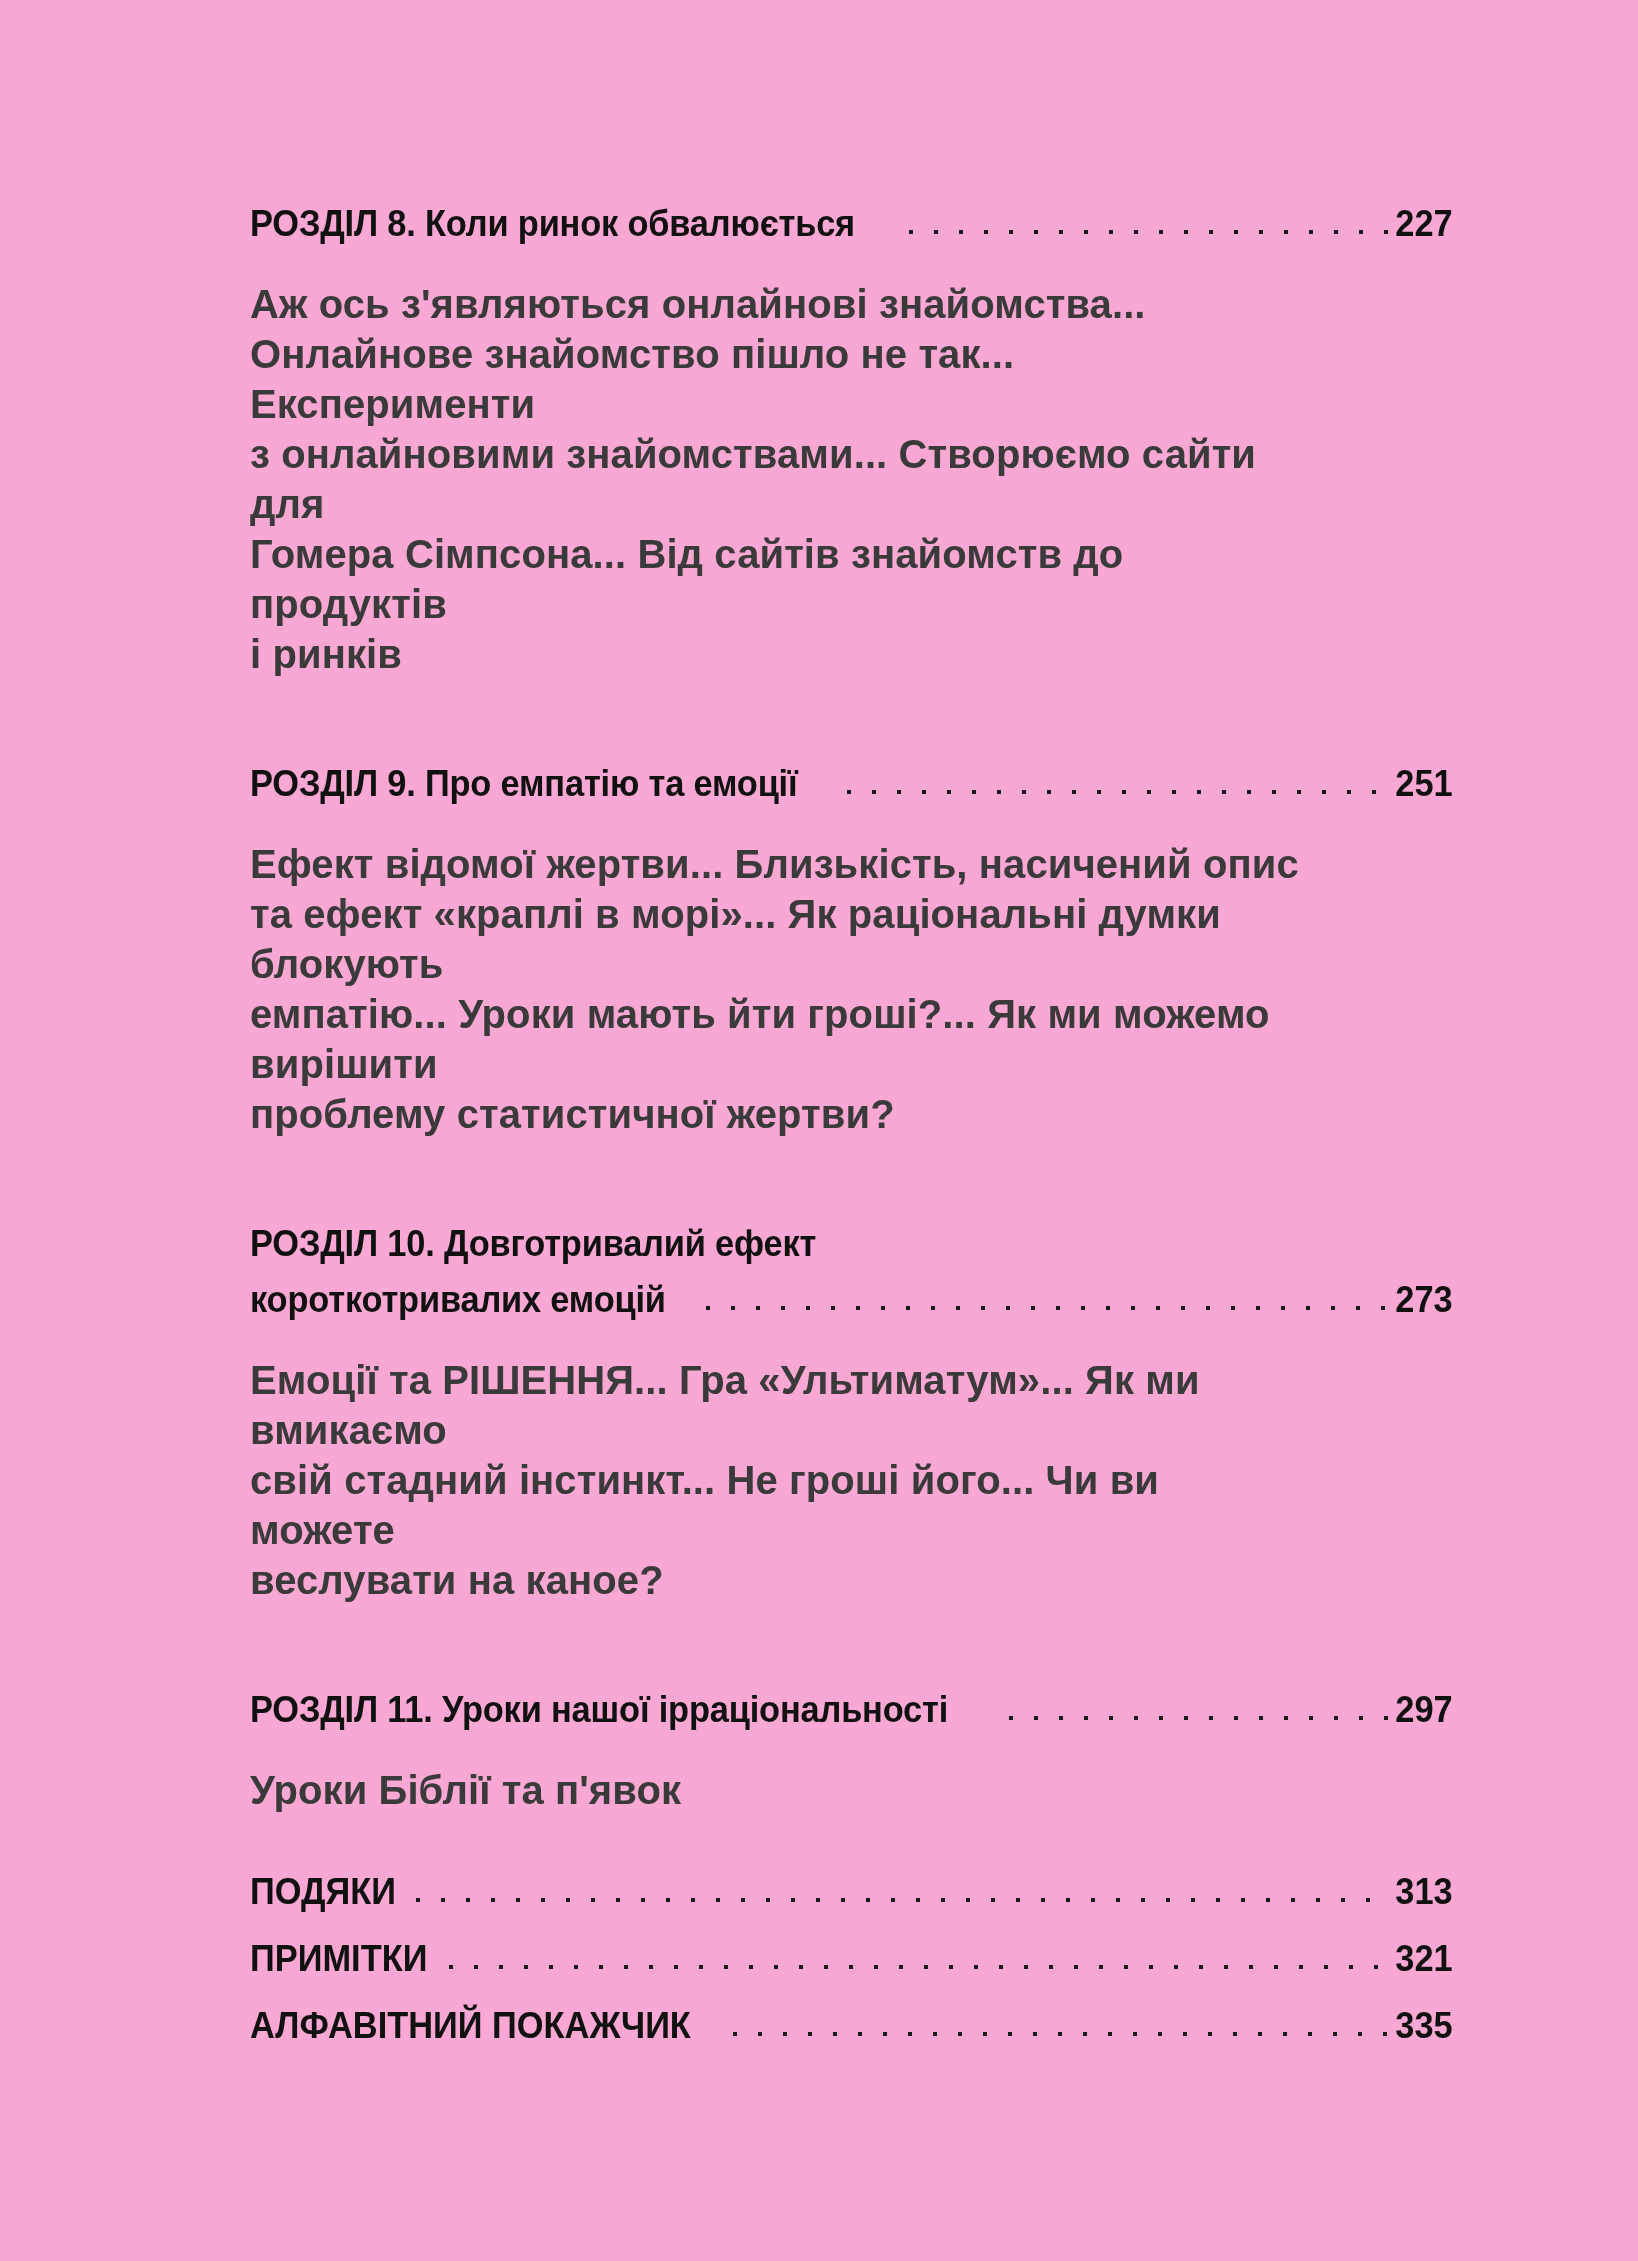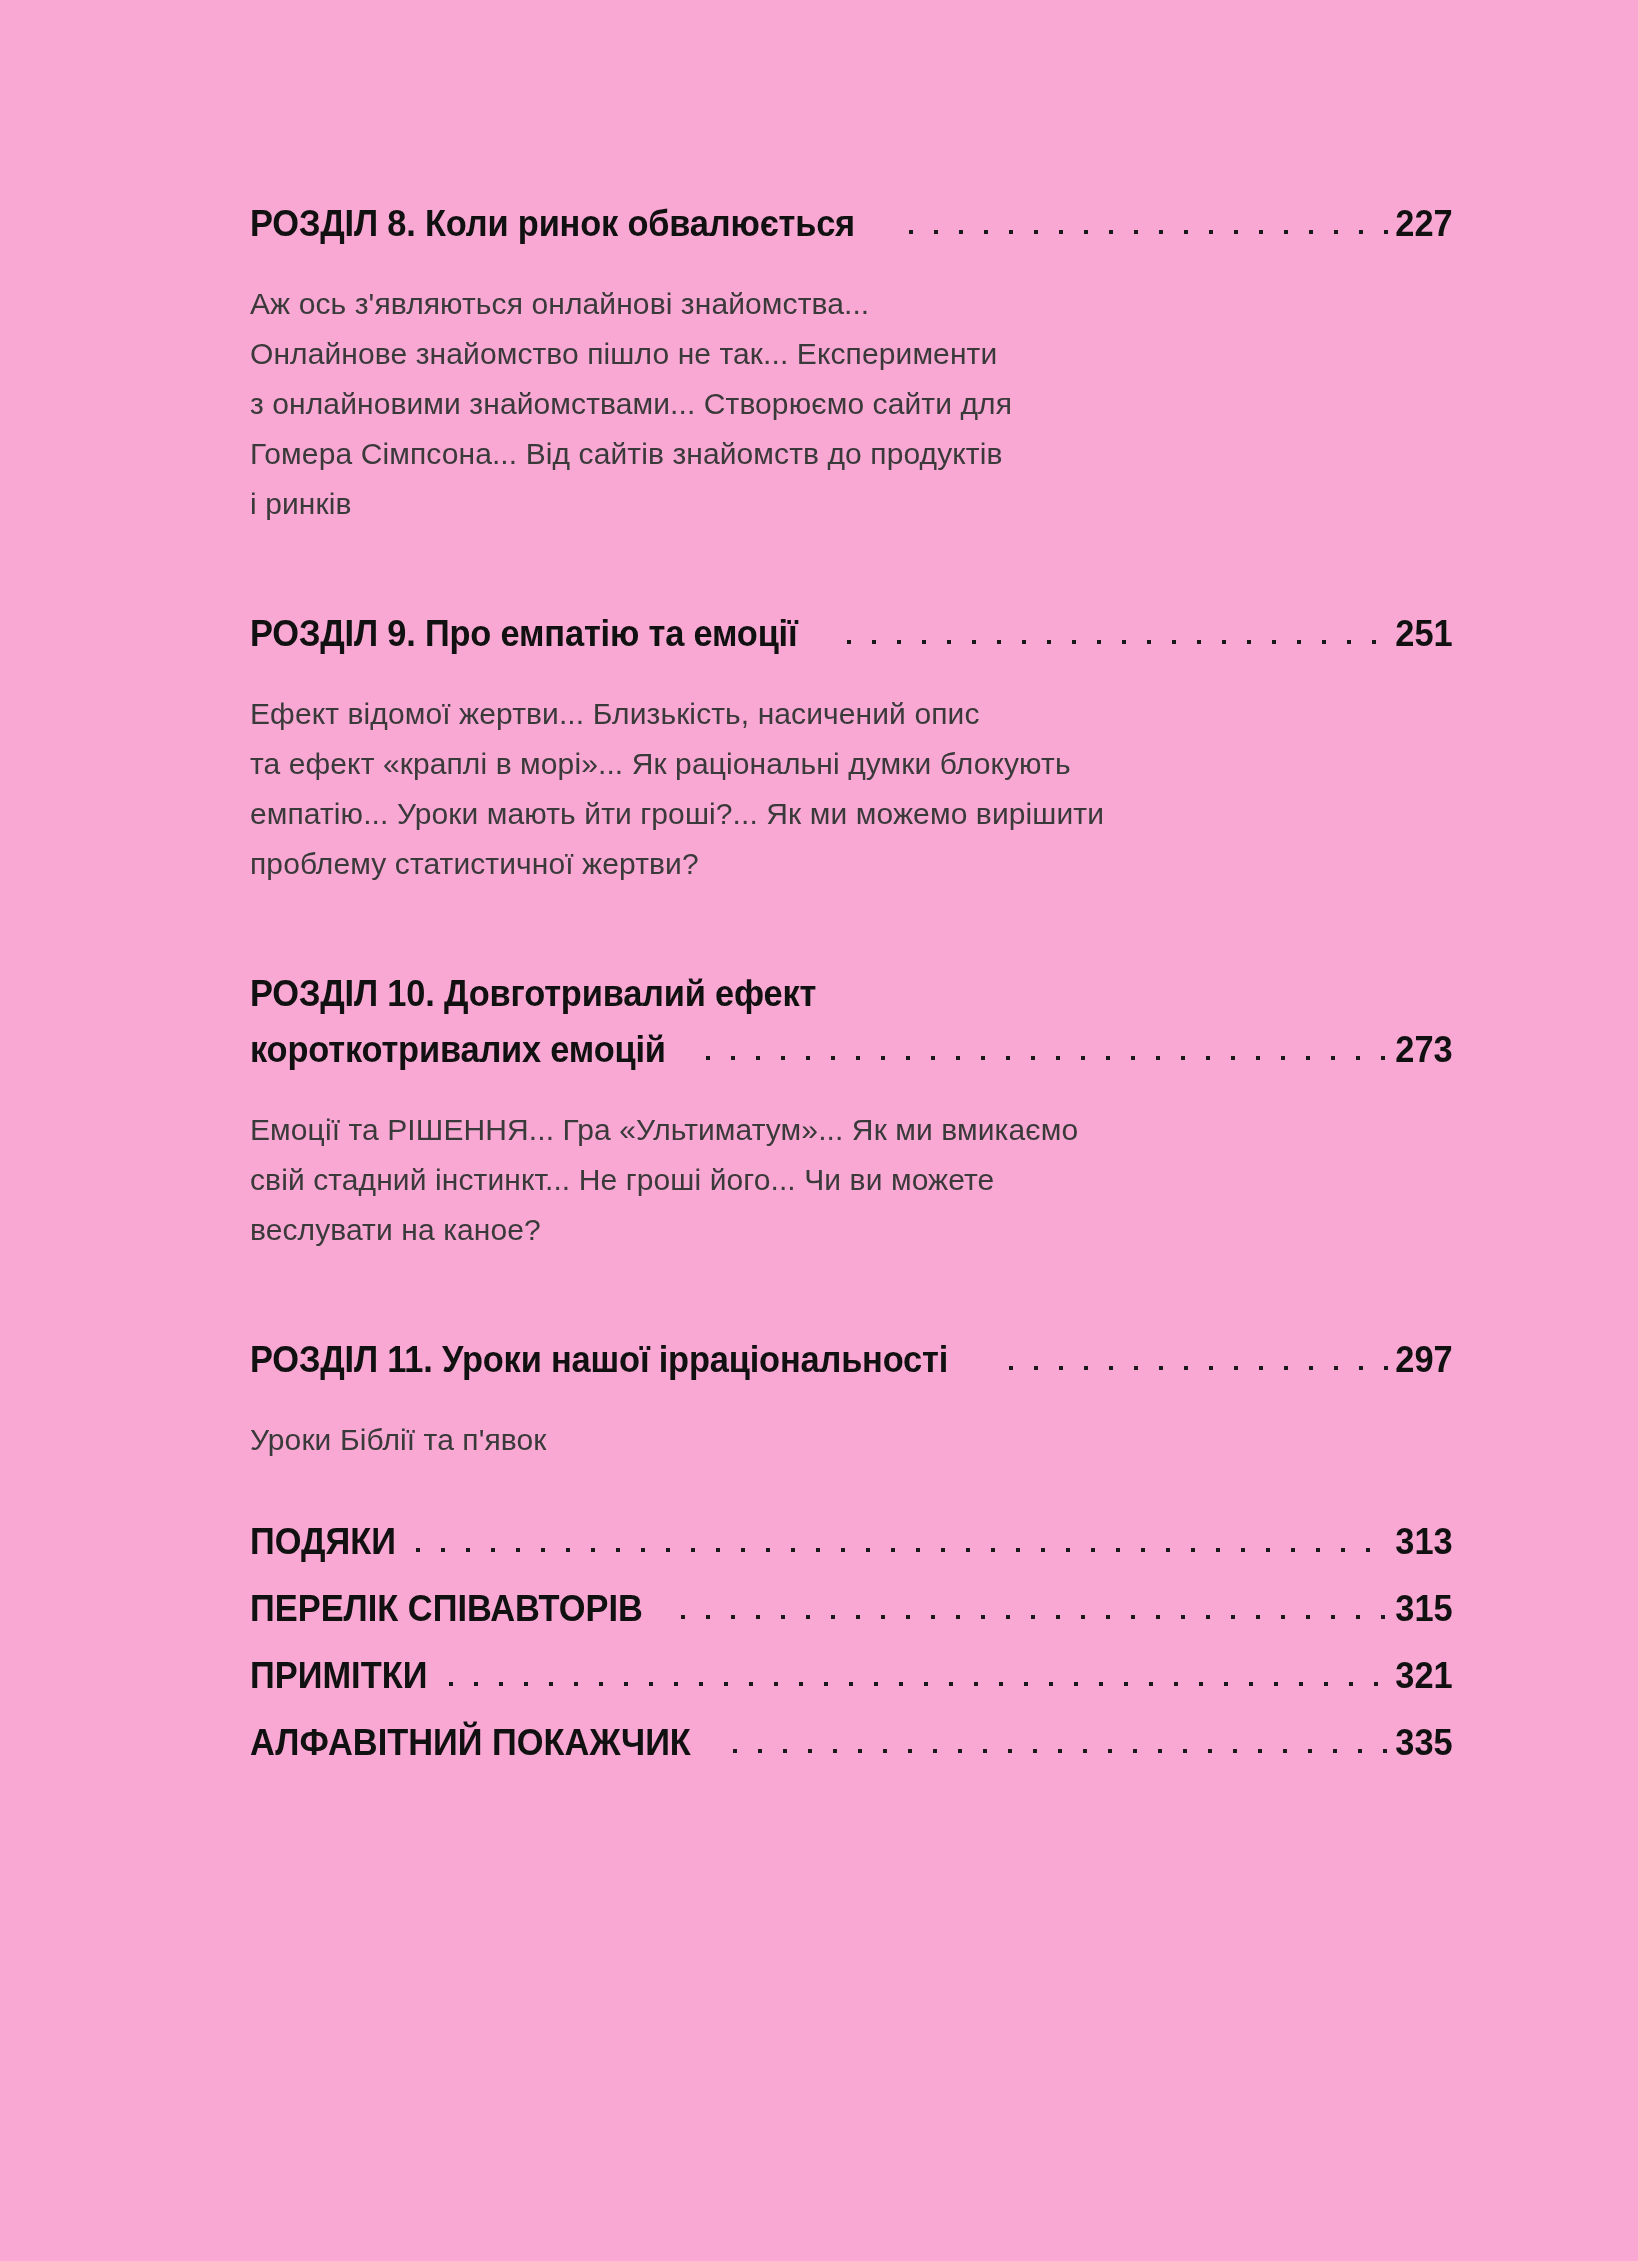--- a/index.html
+++ b/index.html
@@ -94,22 +94,22 @@
 
   
   .toc-row.noleader .leader {
     background-image: none;
   }
 
   
   .chapter-desc {
     margin-top: 32px;
     font-family: "Liberation Sans", "DejaVu Sans", sans-serif;
-    font-weight: 400;
-    font-size: 30px;
+    font-weight: 700;
+    font-size: 40px;
     line-height: 50px;
     color: #3a3a3a;
     letter-spacing: 0.1px;
     max-width: 1058px;
     white-space: pre-line;
   }
 
   
   .backmatter {
     margin-top: 56px;
@@ -205,25 +205,20 @@
       <div class="chapter-desc">Уроки Біблії та п'явок</div>
     </div>
 
     <div class="backmatter">
       <div class="bm-row">
         <span class="bm-title">ПОДЯКИ</span>
         <span class="leader"></span>
         <span class="bm-page">313</span>
       </div>
       <div class="bm-row">
-        <span class="bm-title">ПЕРЕЛІК СПІВАВТОРІВ</span>
-        <span class="leader"></span>
-        <span class="bm-page">315</span>
-      </div>
-      <div class="bm-row">
         <span class="bm-title">ПРИМІТКИ</span>
         <span class="leader"></span>
         <span class="bm-page">321</span>
       </div>
       <div class="bm-row">
         <span class="bm-title">АЛФАВІТНИЙ ПОКАЖЧИК</span>
         <span class="leader"></span>
         <span class="bm-page">335</span>
       </div>
     </div>

